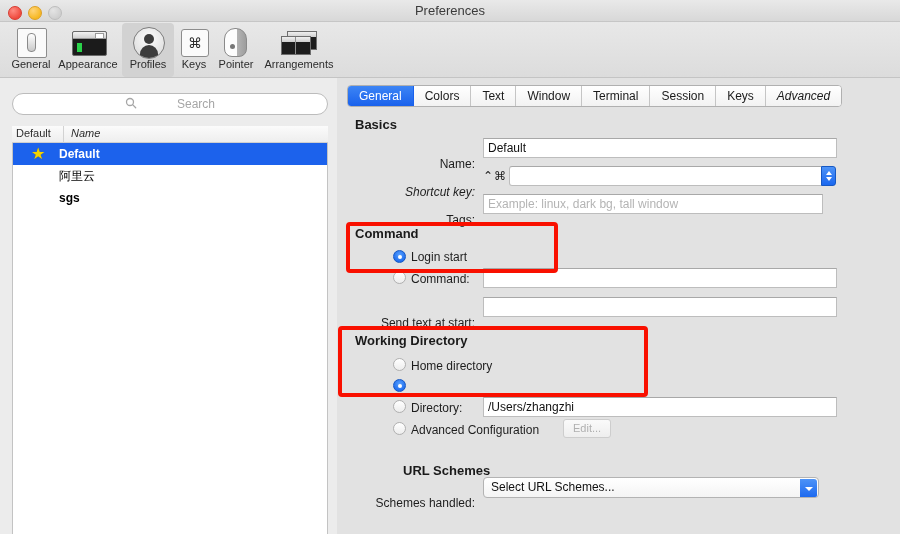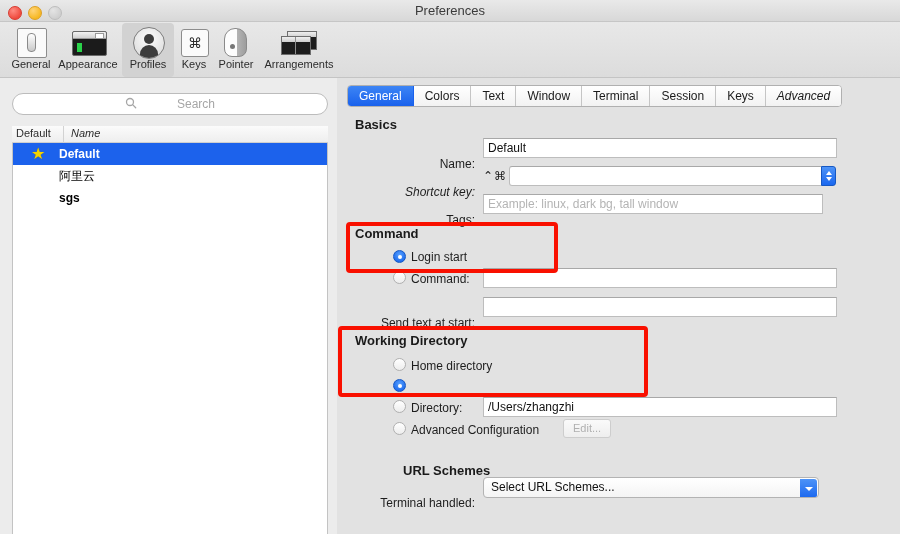--- a/index.html
+++ b/index.html
@@ -572,21 +572,21 @@
     <div class="rlabel" style="left:74px; top:323px;">Directory:</div>
     <div class="ftext" style="left:146px; top:319px; width:354px;">/Users/zhangzhi</div>
 
     <div class="radio" style="left:56px; top:344px;"></div>
     <div class="rlabel" style="left:74px; top:345px;">Advanced Configuration</div>
     <div class="editbtn" style="left:226px; top:341px;">Edit...</div>
 
     <div class="section-title" style="left:18px; top:385px;margin-left:48px;">URL Schemes</div>
 
     <div class="frow" style="left:0px; top:399px; width:138px;">
-      <span class="flabel">Terminal handled:</span>
+      <span class="flabel">Schemes handled:</span>
     </div>
     <div class="popup" style="left:146px; top:399px; width:336px;">
       <span>Select URL Schemes...</span>
       <span class="popup-arrow"></span>
     </div>
 
   </div>
 
   <div class="annot" style="left:346px; top:222px; width:212px; height:51px;"></div>
   <div class="annot" style="left:338px; top:326px; width:310px; height:71px;"></div>

